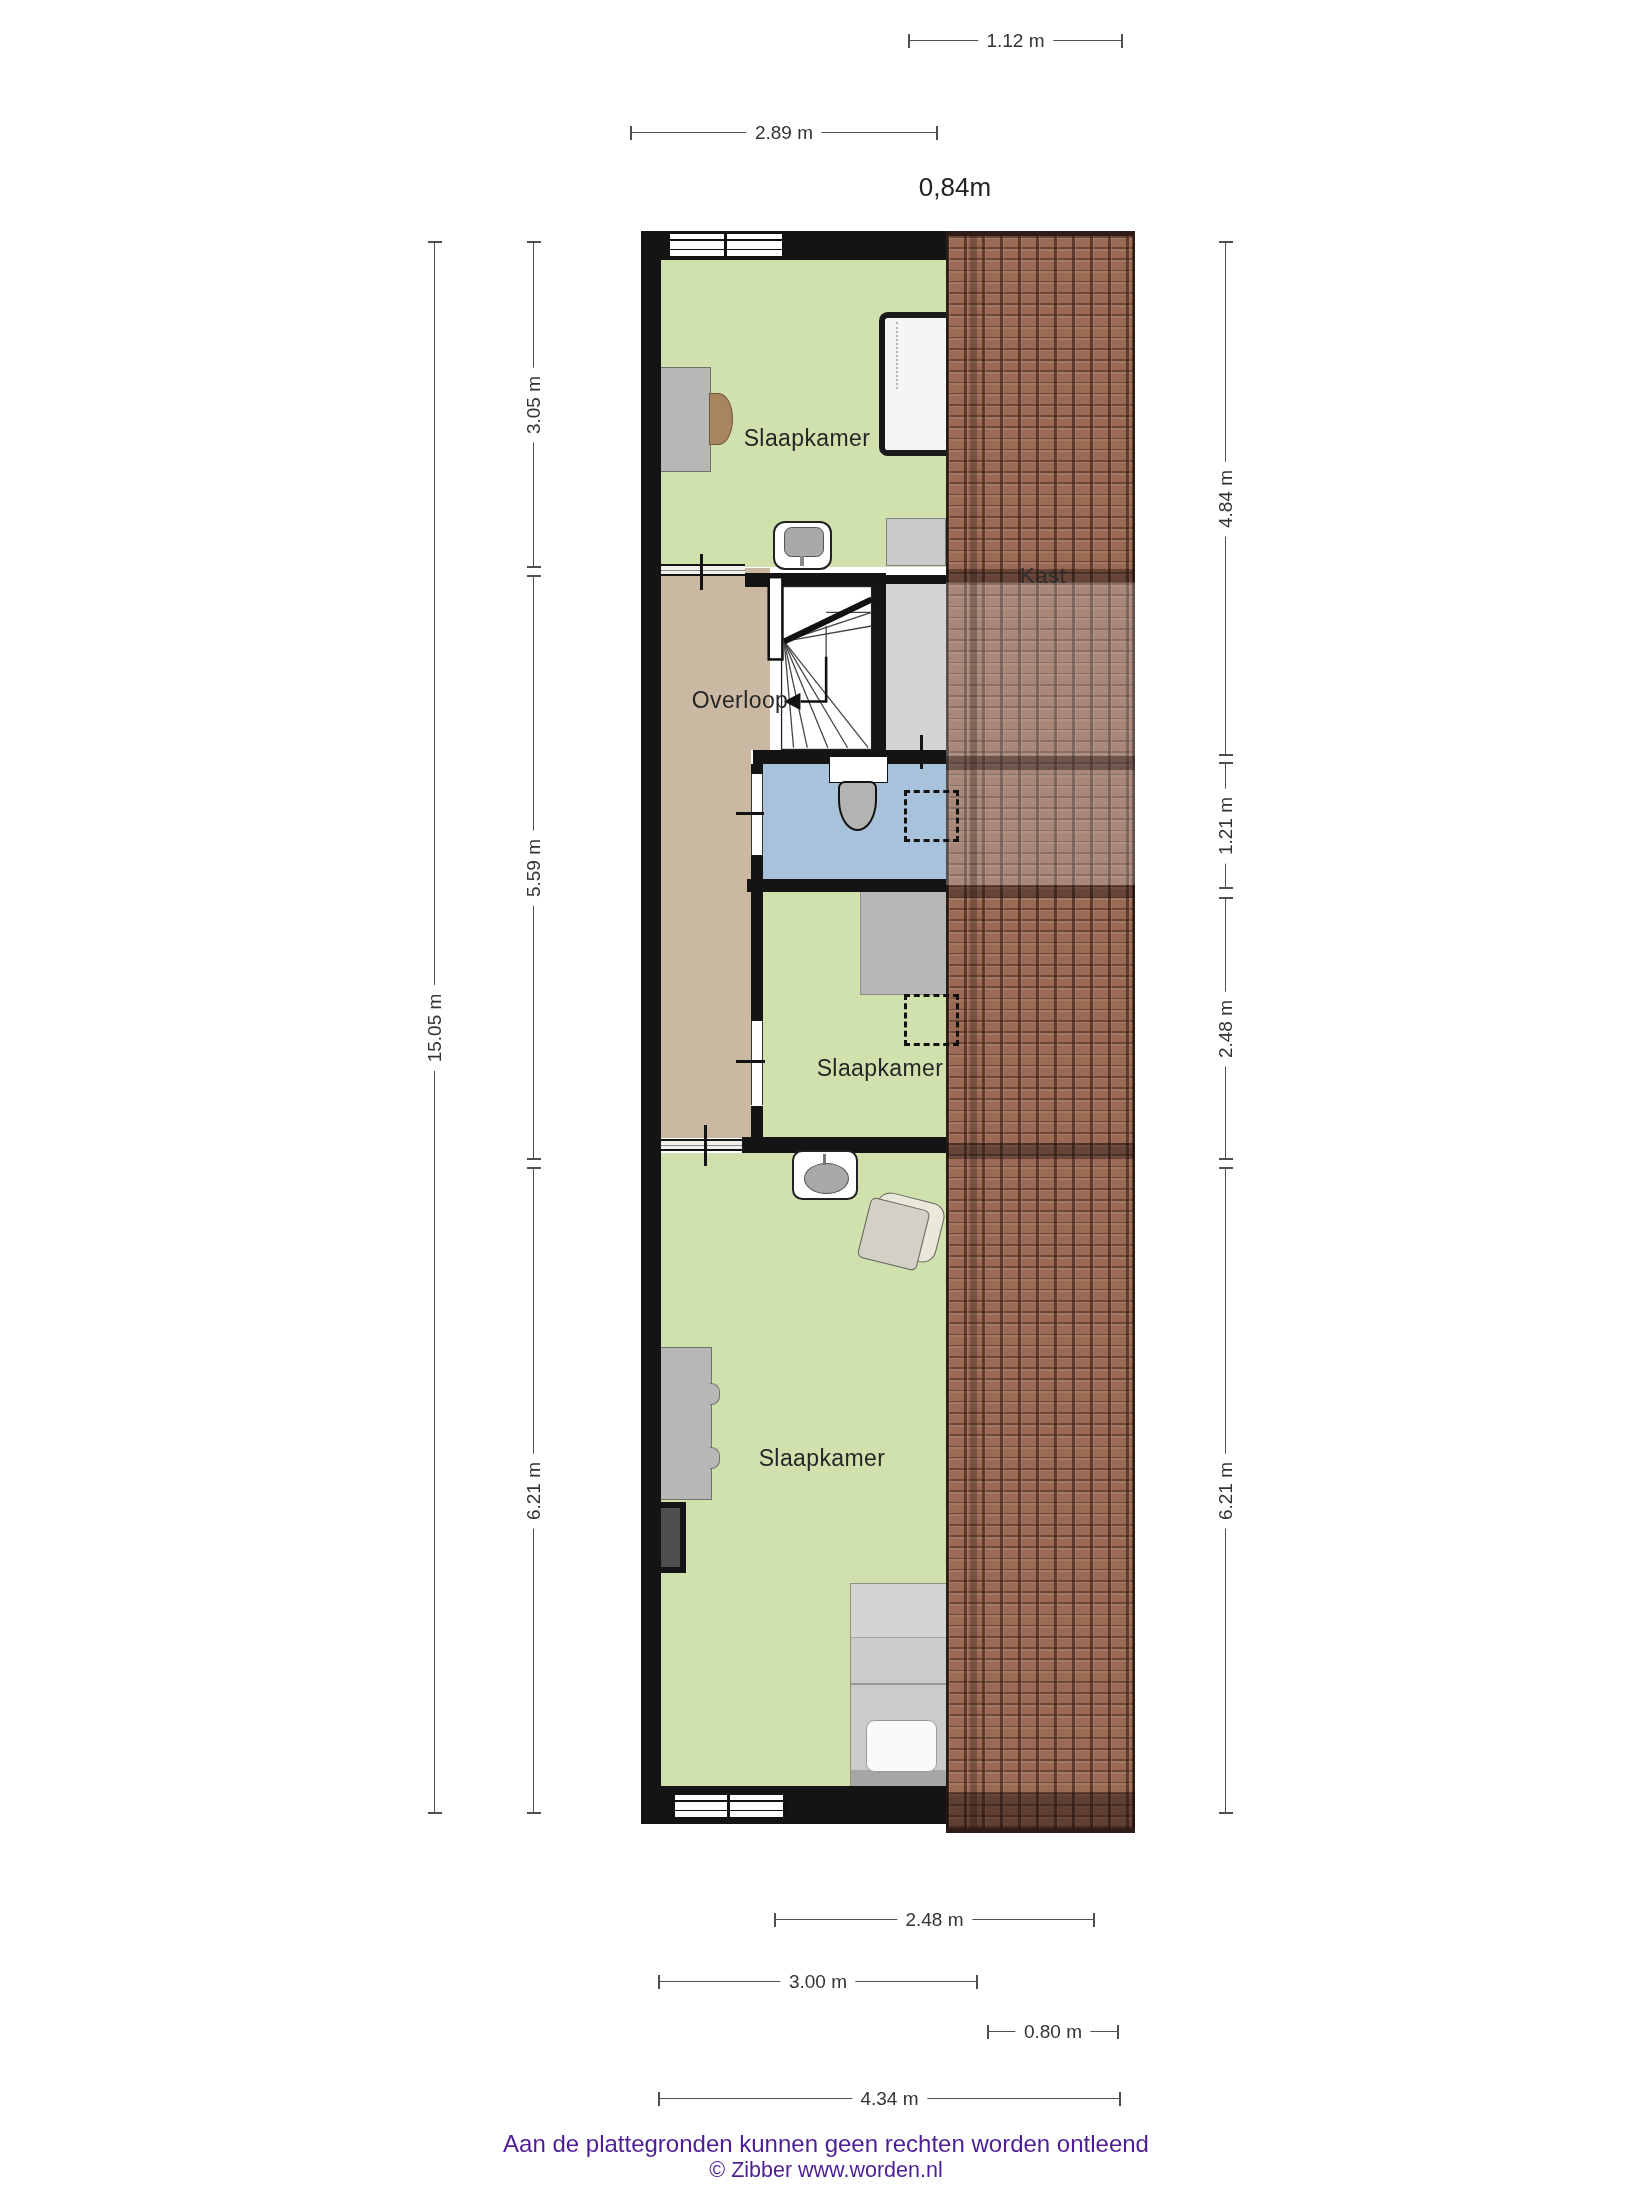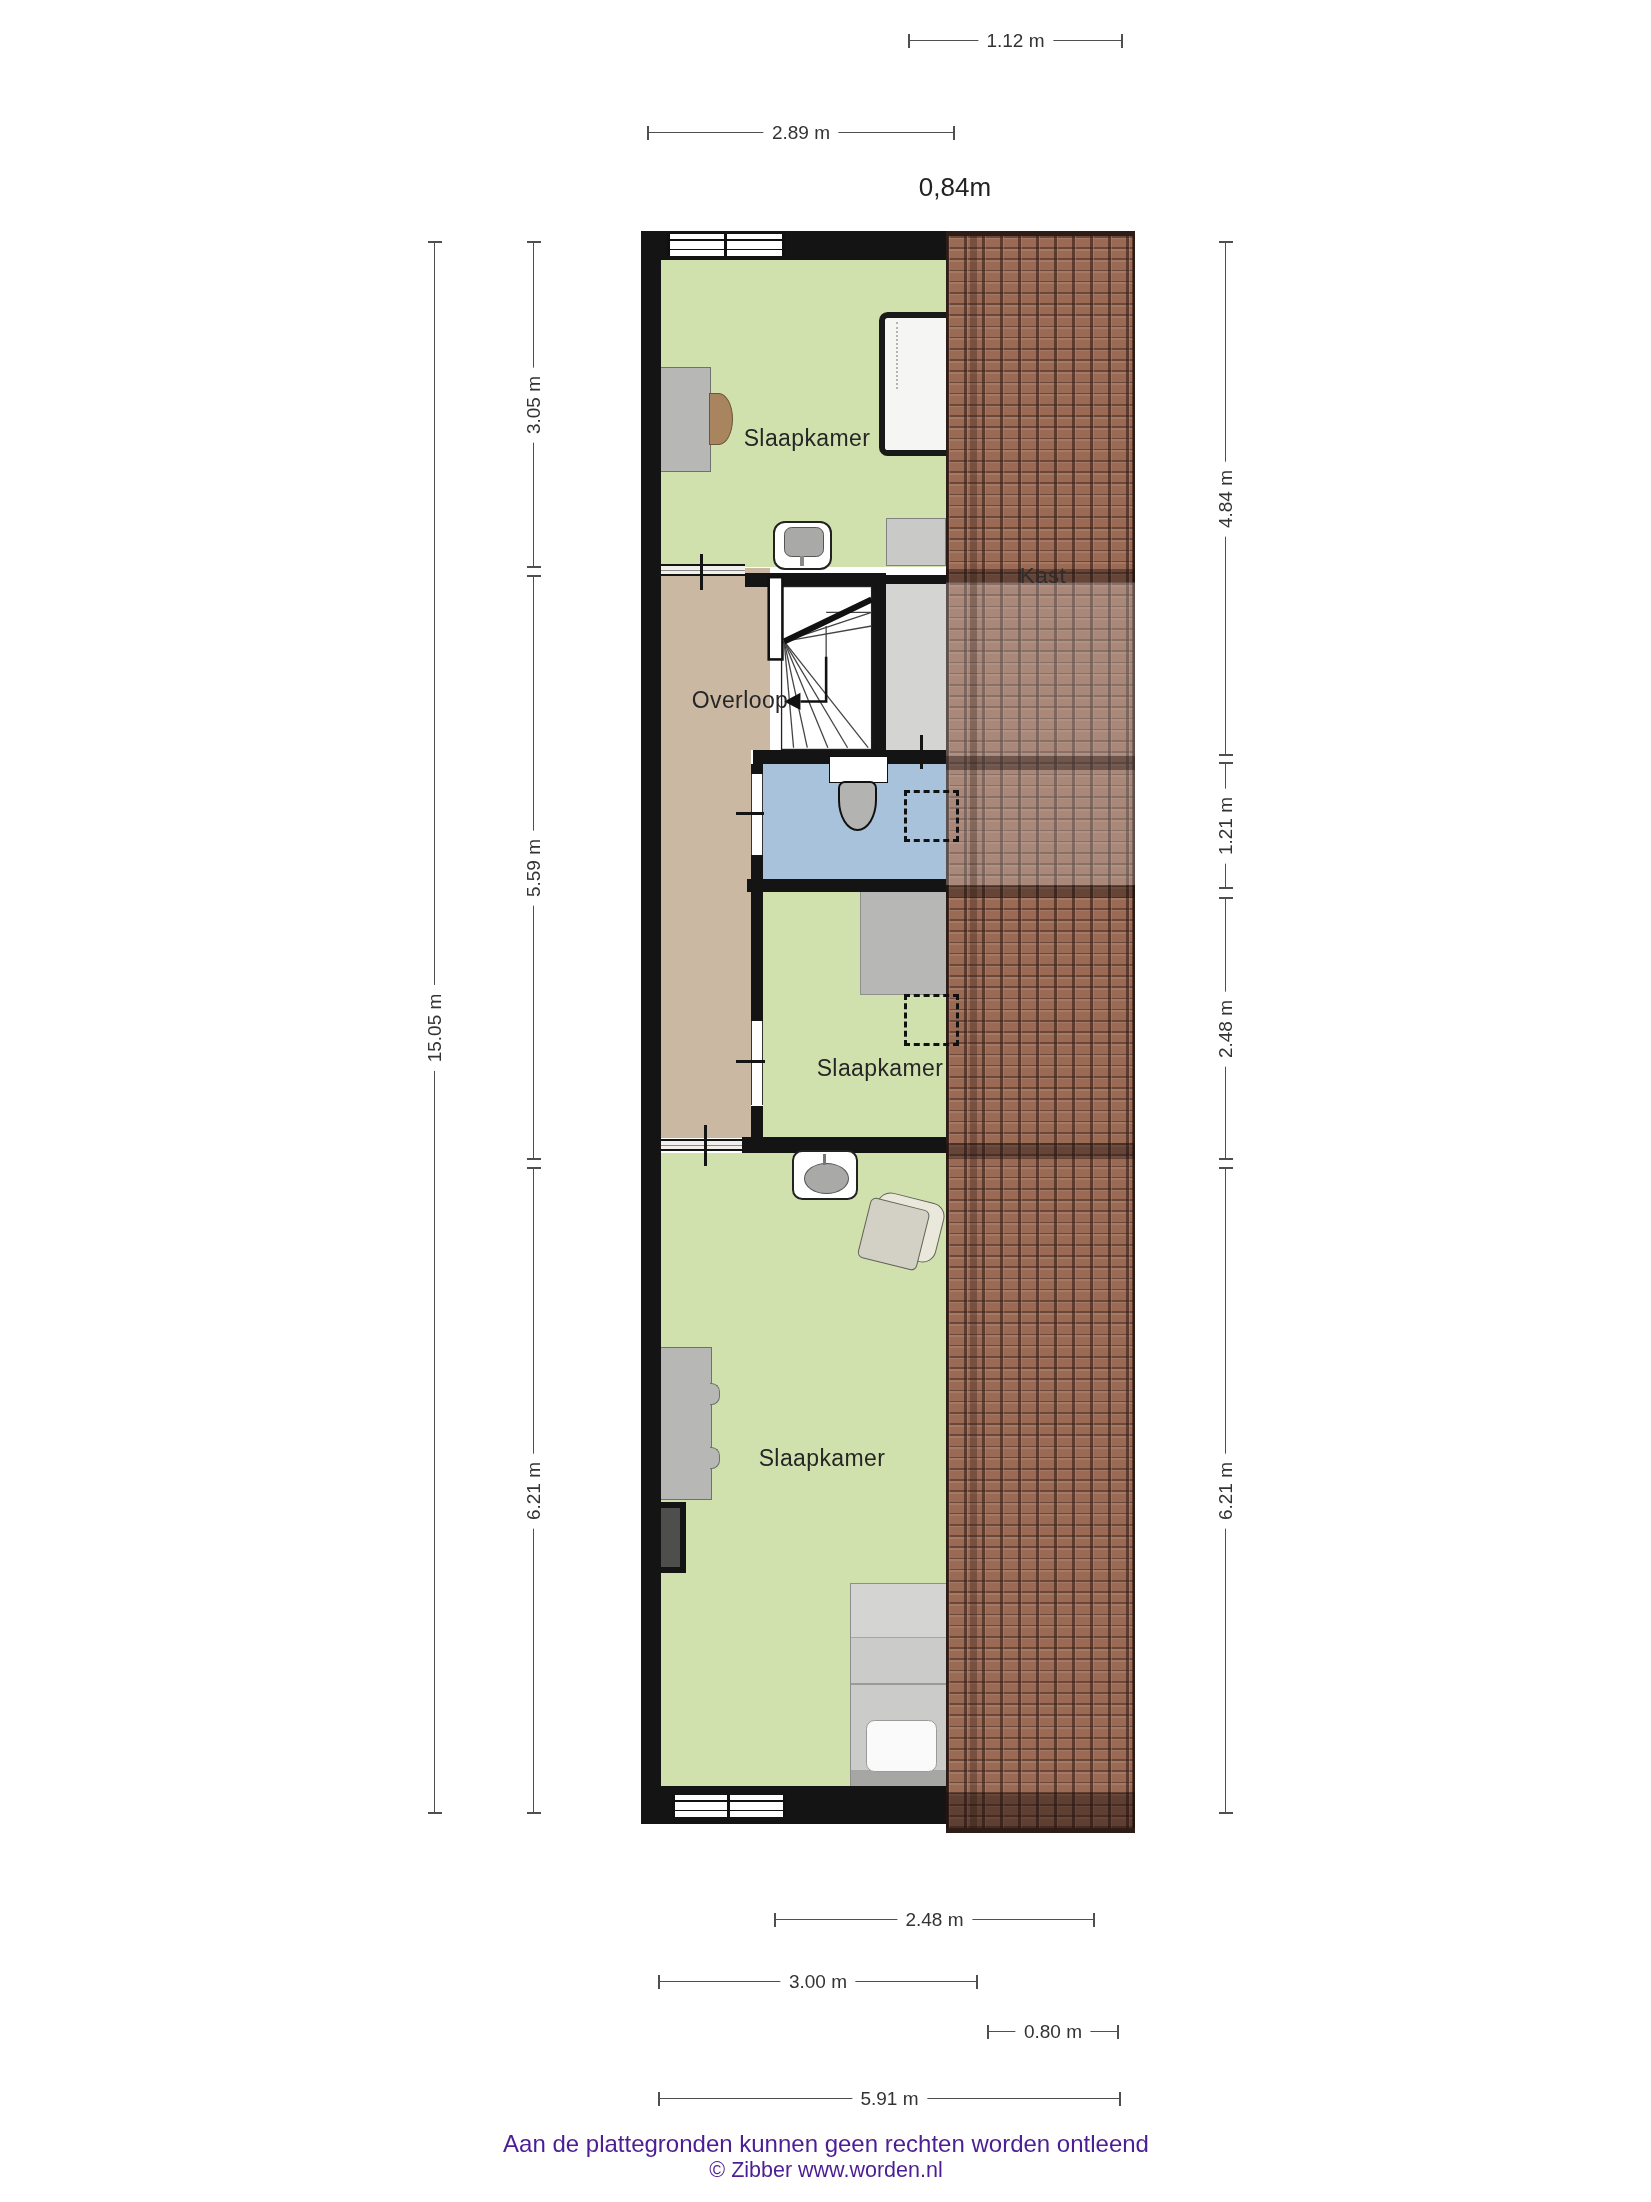--- a/index.html
+++ b/index.html
@@ -163,21 +163,21 @@
 
   <div class="roomlabel" style="left:807px;top:425px">Slaapkamer</div>
   <div class="roomlabel" style="left:740px;top:687px">Overloop</div>
   <div class="roomlabel" style="left:1043px;top:563px;font-size:22.4px;color:#2e2e2e">Kast</div>
   <div class="roomlabel" style="left:880px;top:1055px">Slaapkamer</div>
   <div class="roomlabel" style="left:822px;top:1445px">Slaapkamer</div>
 
   <div class="dimh" style="left:908px;top:40px;width:215px">
     <span class="dim-label">1.12 m</span>
   </div>
-  <div class="dimh" style="left:647px;top:132px;width:308px">
+  <div class="dimh" style="left:630px;top:132px;width:308px">
     <span class="dim-label">2.89 m</span>
   </div>
   <div class="abs" style="left:955px;top:172px;transform:translateX(-50%);font-size:26px;color:#222;z-index:6">0,84m</div>
 
   <div class="dimv" style="left:434px;top:241px;height:1573px">
     <span class="dim-label">15.05 m</span>
   </div>
   <div class="dimv" style="left:533px;top:241px;height:327px">
     <span class="dim-label">3.05 m</span>
   </div>
@@ -204,20 +204,20 @@
   <div class="dimh" style="left:774px;top:1919px;width:321px">
     <span class="dim-label">2.48 m</span>
   </div>
   <div class="dimh" style="left:658px;top:1981px;width:320px">
     <span class="dim-label">3.00 m</span>
   </div>
   <div class="dimh" style="left:987px;top:2031px;width:132px">
     <span class="dim-label">0.80 m</span>
   </div>
   <div class="dimh" style="left:658px;top:2098px;width:463px">
-    <span class="dim-label">5.91 m</span>
+    <span class="dim-label">4.34 m</span>
   </div>
 
   <div class="footer-line" style="top:2130px;font-size:24px">Aan de plattegronden kunnen geen rechten worden ontleend</div>
   <div class="footer-line" style="top:2158px;font-size:21.5px">© Zibber www.worden.nl</div>
 
 </div>
 
 
 </body></html>

